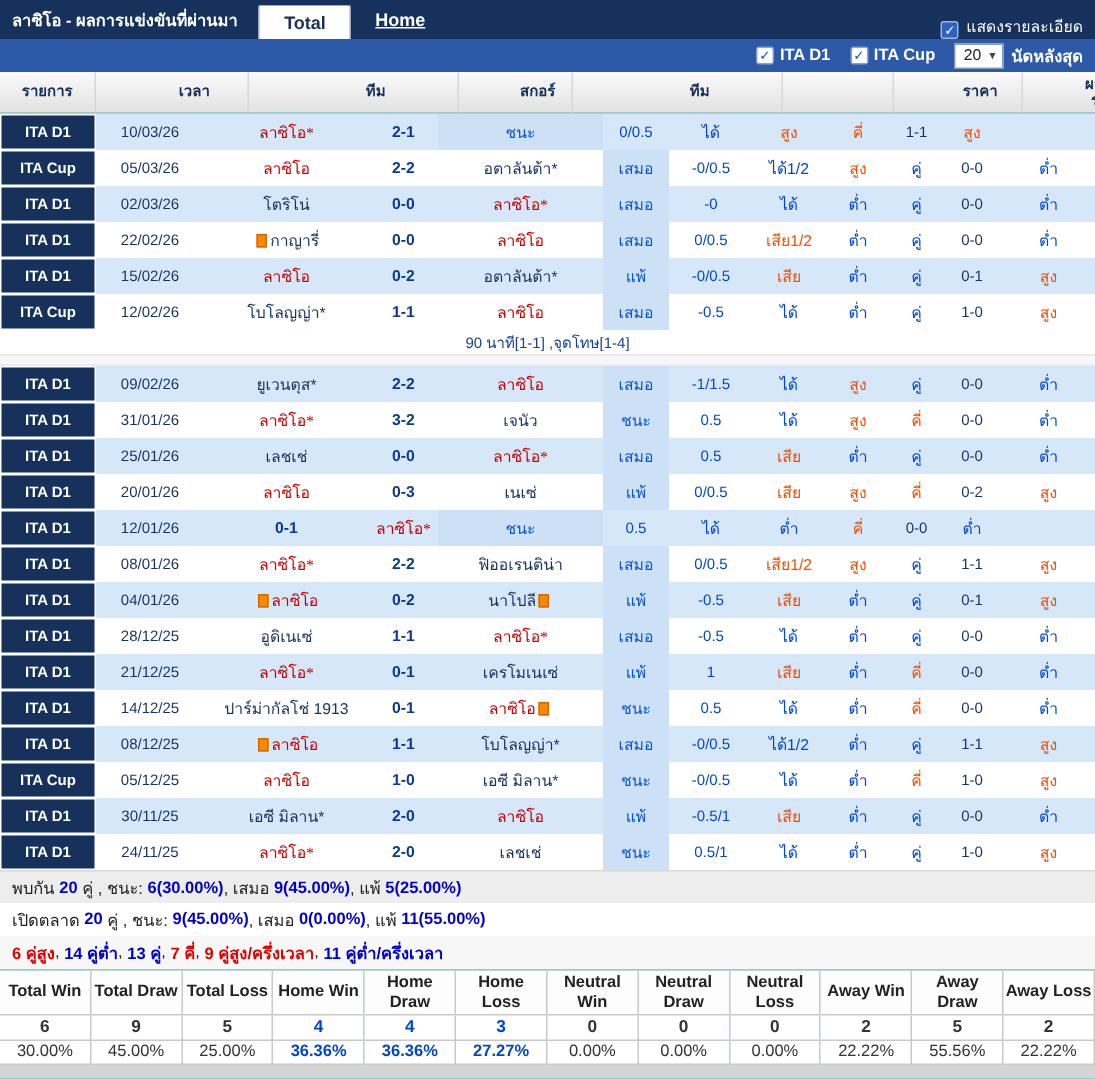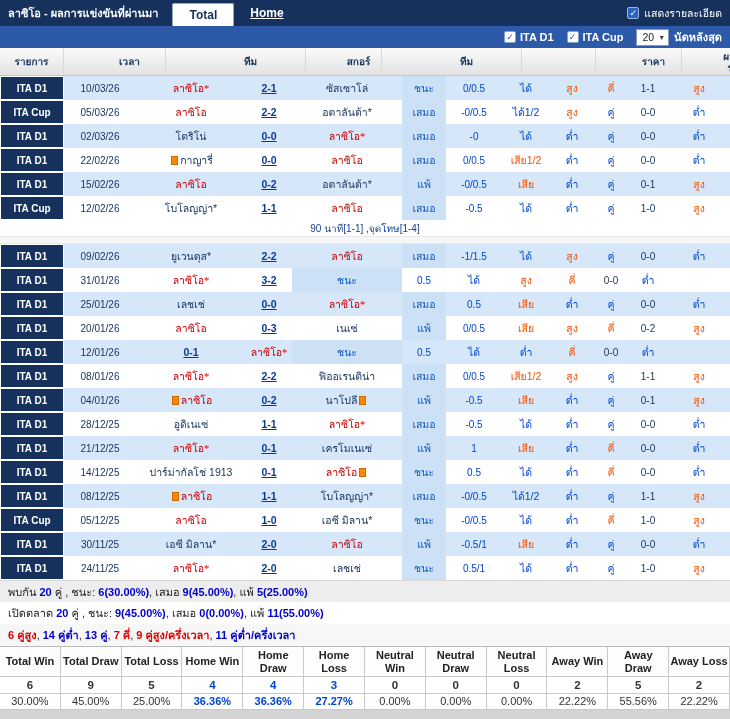--- a/index.html
+++ b/index.html
@@ -6,21 +6,21 @@
   body { width:730px; font-family:"Liberation Sans","DejaVu Sans",sans-serif; background:#fff; }
   .page { width:730px; height:719px; overflow:hidden; background:#14b8a6; }
 
   
   .topbar { height:26px; background:#16325c; display:flex; align-items:stretch; color:#fff; }
   .title { font-size:11px; font-weight:bold; display:flex; align-items:center; padding-left:8px; white-space:nowrap; }
   .tabs { display:flex; margin-left:14px; }
   .tab { display:flex; align-items:center; font-size:12px; font-weight:bold; padding:0 16px; cursor:pointer; }
   .tab.active { background:#fff; color:#16325c; margin-top:3px; border-radius:2px 2px 0 0; border:1px solid #9aa7bf; border-bottom:none; }
   .tab.inactive { color:#fff; text-decoration:underline; }
-  .details { margin-left:auto; display:flex; align-items:center; gap:5px; padding-right:8px; font-size:10.5px; white-space:nowrap; }
+  .details { margin-left:auto; display:flex; align-items:flex-end; gap:5px; padding-right:8px; font-size:10.5px; white-space:nowrap; }
   .cb { width:12px; height:12px; border-radius:2px; font-size:9px; line-height:11px; text-align:center; font-weight:bold; display:inline-block; }
   .cb::before { content:"✓"; }
   .cb.dark { background:#2d62c0; color:#fff; border:1px solid #9db4e0; }
   .cb.light { background:#fff; color:#1a56c8; border:1px solid #8aa0c8; }
 
   
   .filterbar { height:22px; background:#2c5aa8; display:flex; align-items:center; justify-content:flex-end; gap:5px; color:#fff; font-size:11px; font-weight:bold; padding-right:8px; }
   .filterbar label { display:flex; align-items:center; gap:4px; cursor:pointer; margin-left:8px; }
   .select { background:#fff; color:#222; font-weight:normal; font-size:10.5px; border:1px solid #8899bb; height:17px; display:inline-flex; align-items:center; gap:4px; padding:0 3px 0 5px; margin-left:8px; cursor:pointer; }
   .arrow { font-size:7px; color:#444; }
@@ -28,21 +28,21 @@
 
   
   .grid { display:grid; grid-template-columns:64px 72px 110px 46px 110px 44px 56px 48px 44px 34px 40px 62px; width:730px; }
   .thead { height:28px; background:linear-gradient(#fbfbfb,#e2e2e2); border-bottom:1px solid #c6c6c6;gap:30px; }
   .thead .cell { display:flex; align-items:center; justify-content:center; text-align:center; font-size:10px; font-weight:bold; color:#16325c; white-space:pre-line; line-height:1.1; border-right:1px solid #d8d8d8; }
   .row { height:24px; background:#fff; }
   .row.shade { background:#d7e7fa; }
   .cell { display:flex; align-items:center; justify-content:center; text-align:center; font-size:10.5px; overflow:hidden; white-space:nowrap; }
   .cell.league { background:#16325c; border:1px solid #fff; color:#fff; font-weight:bold; font-size:10px; }
   .cell.date { color:#16325c; font-size:10px; }
-  .cell.score { color:#0b3a8c; font-weight:bold;text-decoration:underline; }
+  .cell.score { color:#0b3a8c; font-weight:bold; }
   .cell.res { background:#cde1f6; color:#0a58c8; }
   .cell.ht { color:#16325c; font-size:10px; }
   .cell.price { font-size:10px; }
   .cool { color:#0047cc; }
   .hot { color:#f25000; }
   .team-lazio { color:#cc0000; cursor:pointer;font-family:Liberation Serif, serif; }
   .team-other { color:#16325c; cursor:pointer; }
   .card { display:inline-block; width:7px; height:9px; background:#ff8800; border:1px solid #cf6a00; margin:0 2px; flex:none; }
   .noterow { height:16px; display:flex; align-items:center; justify-content:center; font-size:10px; color:#15418f; background:#fff; }
   .spacer { height:8px; background:#f7f7f7; border-top:1px solid #e8e8e8; border-bottom:1px solid #e8e8e8; }
@@ -117,23 +117,20 @@
 0.75(HT)</div>
     </div>
   <div id="tbody">
       <div class="grid row shade">
         <div class="cell league">ITA D1</div>
         <div class="cell date">10/03/26</div>
         <div class="cell team">
           <span class="team-lazio">ลาซิโอ*</span>
         </div>
         <div class="cell score">2-1</div>
-        <div class="cell team">
-          <span class="team-other">ซัสเซาโล่</span>
-        </div>
         <div class="cell res">ชนะ</div>
         <div class="cell price cool">0/0.5</div>
         <div class="cell cool">ได้</div>
         <div class="cell hot">สูง</div>
         <div class="cell hot">คี่</div>
         <div class="cell ht">1-1</div>
         <div class="cell hot">สูง</div>
       </div>
       <div class="grid row">
         <div class="cell league">ITA Cup</div>
@@ -246,20 +243,23 @@
         <div class="cell ht">0-0</div>
         <div class="cell cool">ต่ำ</div>
       </div>
       <div class="grid row">
         <div class="cell league">ITA D1</div>
         <div class="cell date">31/01/26</div>
         <div class="cell team">
           <span class="team-lazio">ลาซิโอ*</span>
         </div>
         <div class="cell score">3-2</div>
+        <div class="cell team">
+          <span class="team-other">เจนัว</span>
+        </div>
         <div class="cell res">ชนะ</div>
         <div class="cell price cool">0.5</div>
         <div class="cell cool">ได้</div>
         <div class="cell hot">สูง</div>
         <div class="cell hot">คี่</div>
         <div class="cell ht">0-0</div>
         <div class="cell cool">ต่ำ</div>
       </div>
       <div class="grid row shade">
         <div class="cell league">ITA D1</div>

